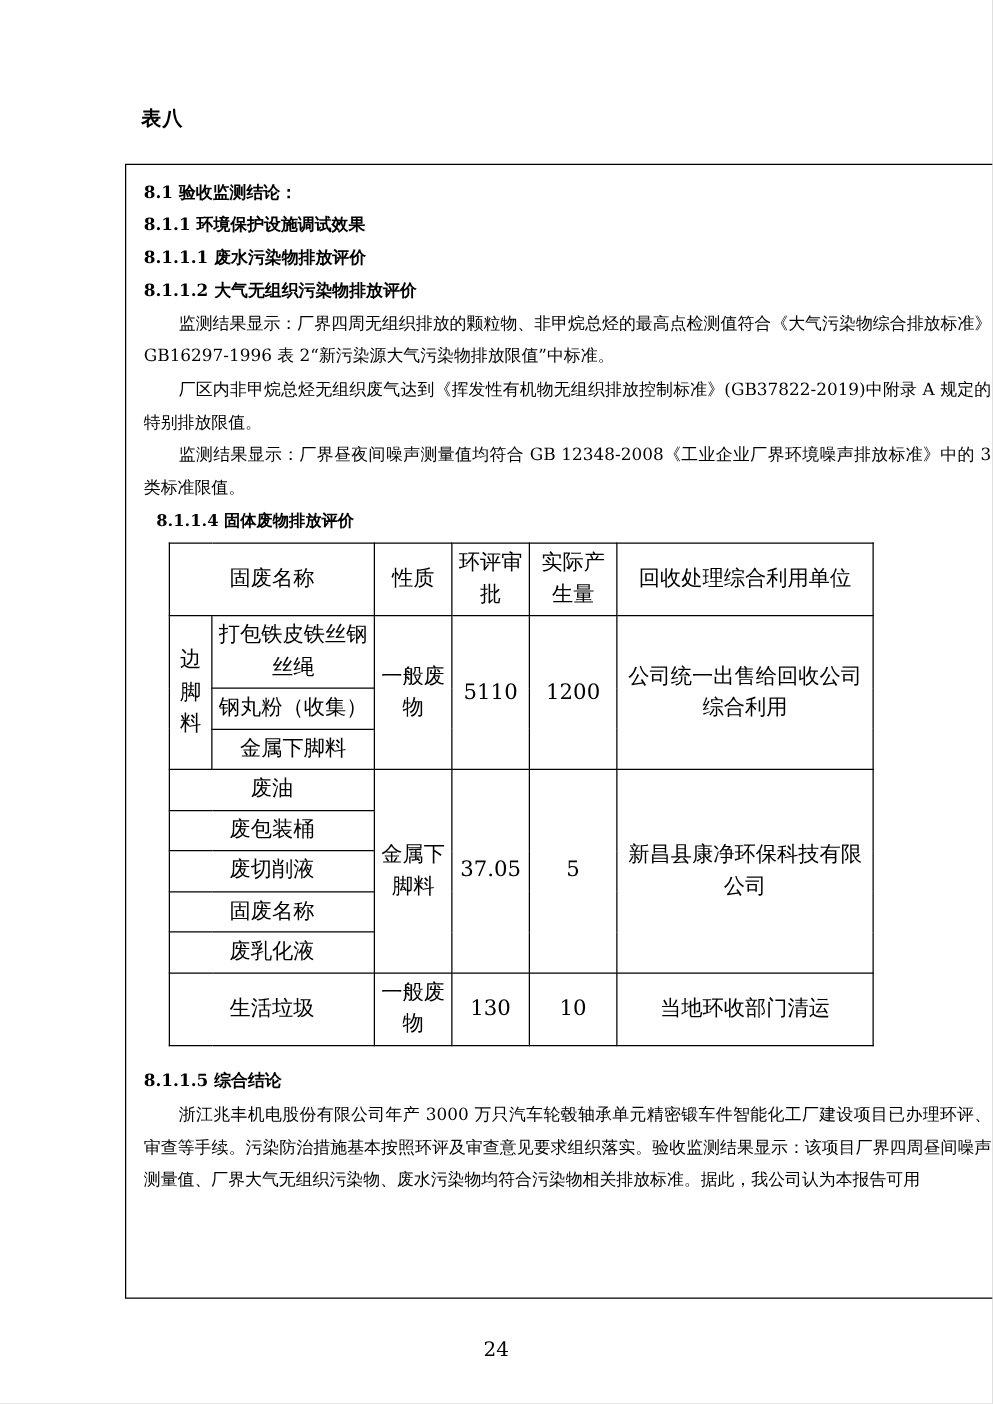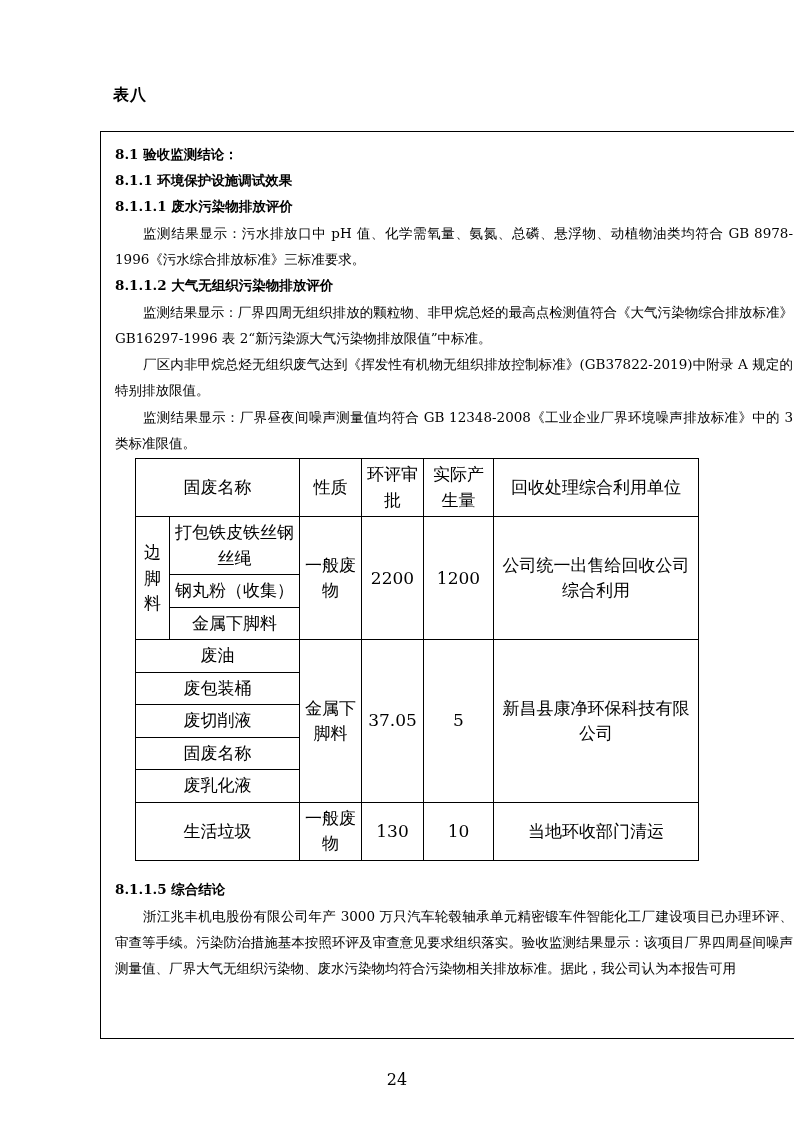--- a/index.html
+++ b/index.html
@@ -105,28 +105,28 @@
 
 <div class="page">
 
   <div class="doc-title">表八</div>
 
   <div class="frame">
 
     <p class="h-bold">8.1 验收监测结论：</p>
     <p class="h-bold">8.1.1 环境保护设施调试效果</p>
     <p class="h-sub">8.1.1.1 废水污染物排放评价</p>
-    <p class="para">监测结果显示：污水排放口中 pH 值、化学需氧量、氨氮、总磷、悬浮物、动植物油类均符合 GB 8978-1996《污水综合排放标准》三标准要求。</p>
 
     <p class="h-sub">8.1.1.2 大气无组织污染物排放评价</p>
     <p class="para">监测结果显示：厂界四周无组织排放的颗粒物、非甲烷总烃的最高点检测值符合《大气污染物综合排放标准》GB16297-1996 表 2“新污染源大气污染物排放限值”中标准。</p>
     <p class="para">厂区内非甲烷总烃无组织废气达到《挥发性有机物无组织排放控制标准》(GB37822-2019)中附录 A 规定的特别排放限值。</p>
 
     <p class="para">监测结果显示：厂界昼夜间噪声测量值均符合 GB 12348-2008《工业企业厂界环境噪声排放标准》中的 3 类标准限值。</p>
 
+    <p class="sec-4">8.1.1.4 固体废物排放评价</p>
 
     <table class="waste">
       <colgroup>
         <col class="col-a">
           <col class="col-b">
           <col class="col-c">
           <col class="col-d">
           <col class="col-e">
           <col class="col-f">
       </colgroup>
@@ -137,21 +137,21 @@
           <td>环评审批</td>
           <td>实际产生量</td>
           <td>回收处理综合利用单位</td>
         </tr>
       </thead>
       <tbody>
         <tr>
           <td class="col-a" rowspan="3">边脚料</td>
           <td class="name-cell">打包铁皮铁丝钢丝绳</td>
           <td rowspan="3">一般废物</td>
-          <td rowspan="3">2200</td>
+          <td rowspan="3">5110</td>
           <td rowspan="3">1200</td>
           <td rowspan="3">公司统一出售给回收公司综合利用</td>
         </tr>
         <tr>
           <td class="name-cell">钢丸粉（收集）</td>
         </tr>
         <tr>
           <td class="name-cell">金属下脚料</td>
         </tr>
 

